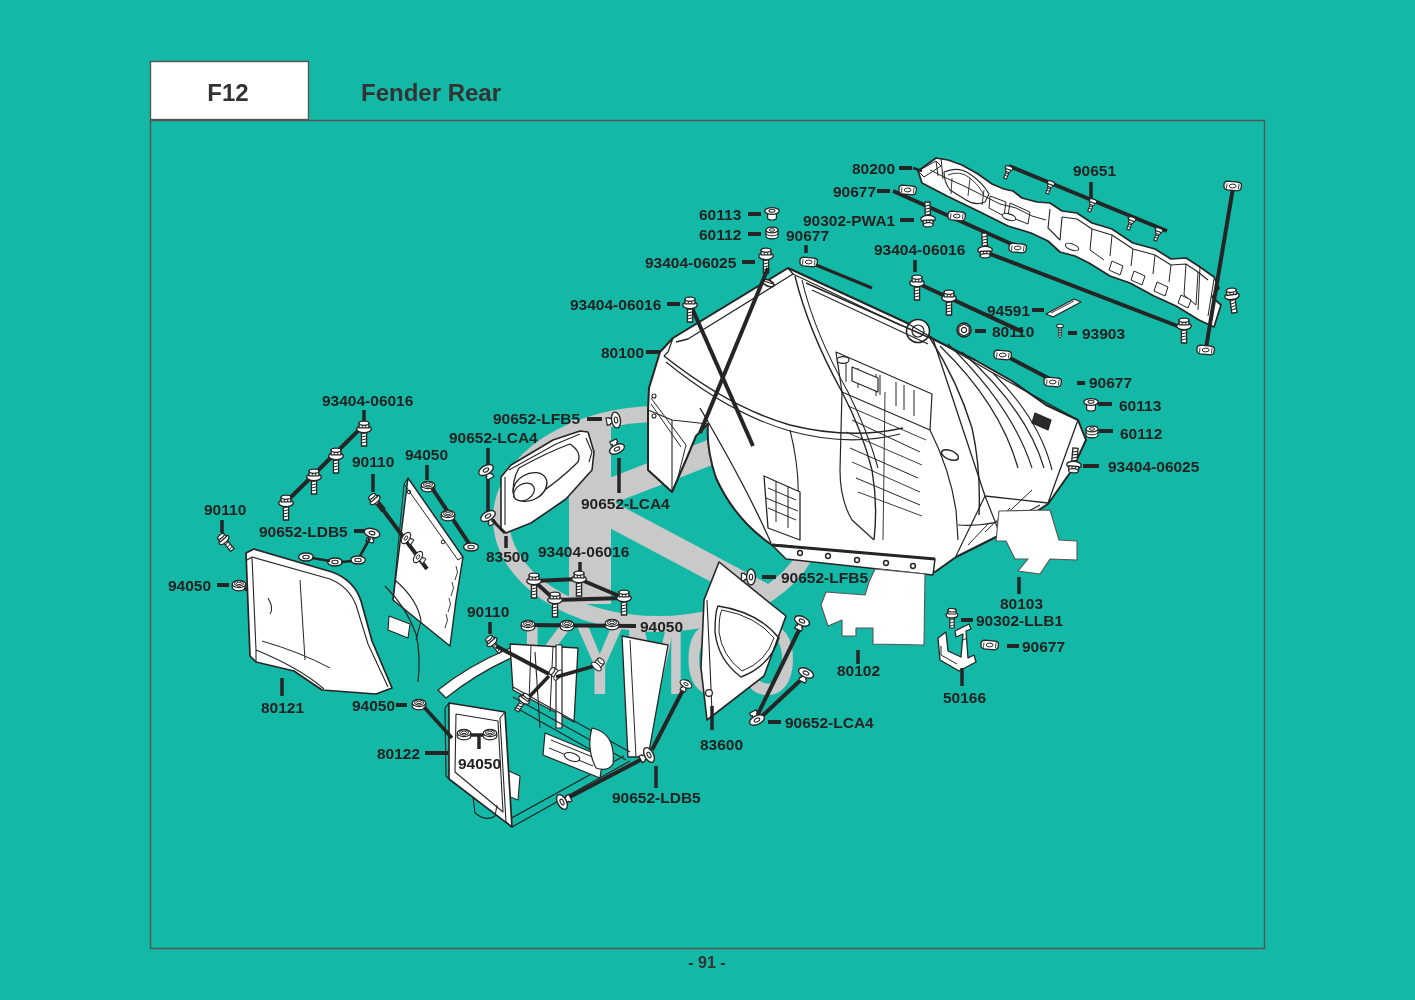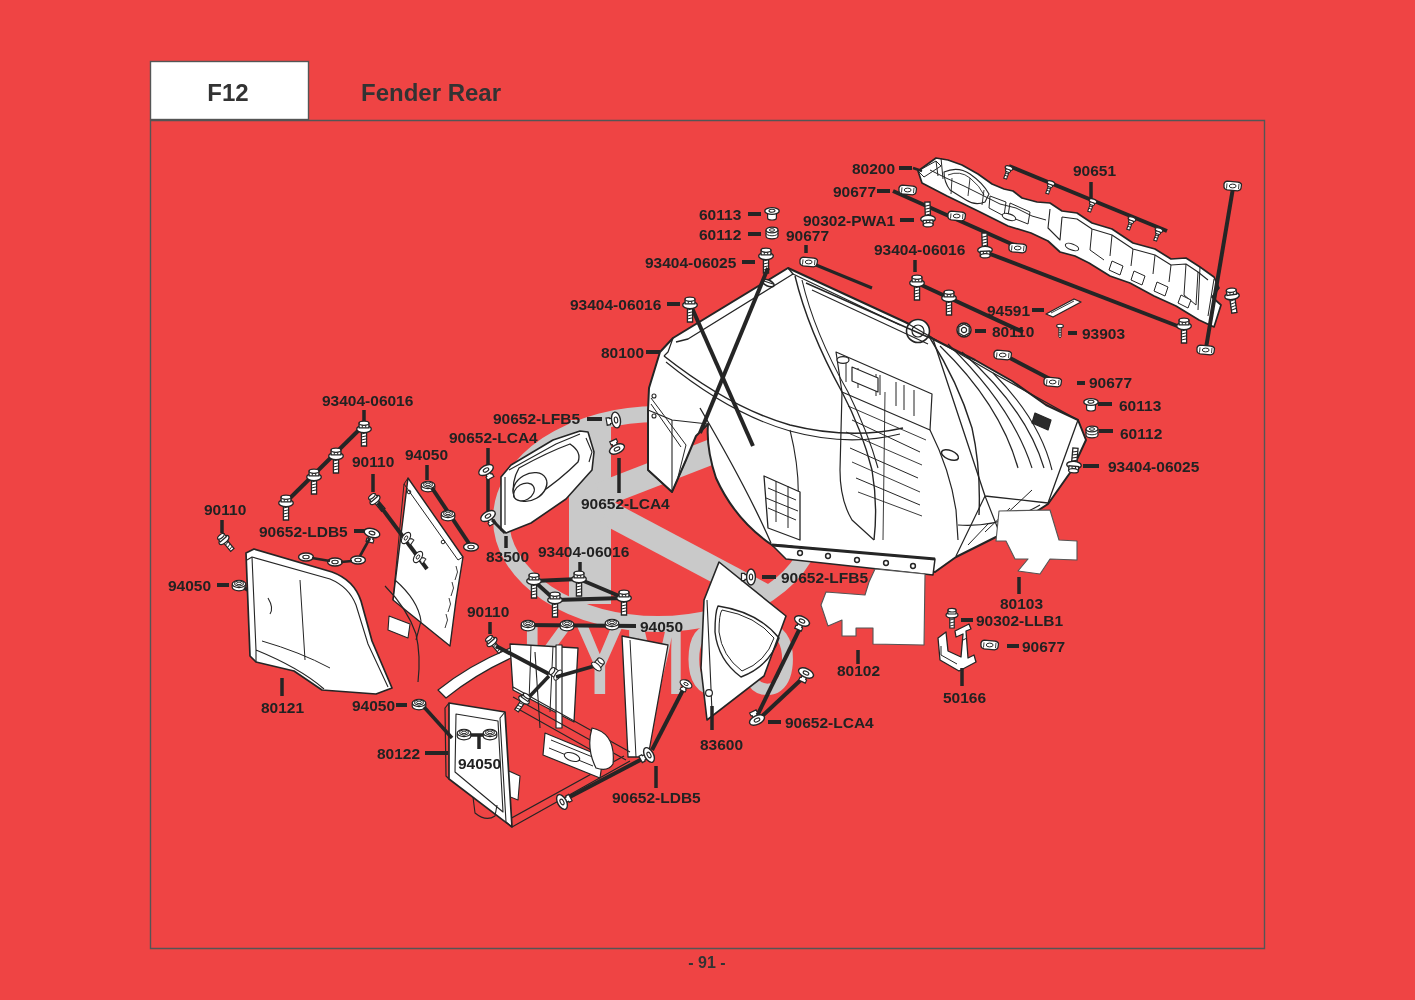--- a/index.html
+++ b/index.html
@@ -1,15 +1,15 @@
 <!DOCTYPE html>
 <html><head><meta charset="utf-8"><title>F12 Fender Rear</title>
 <style>
 html,body{margin:0;padding:0;background:#ffffff;}
-#page{position:relative;width:1415px;height:1000px;overflow:hidden;background:#ef4444;font-family:"Liberation Sans",sans-serif;}
+#page{position:relative;width:1415px;height:1000px;overflow:hidden;background:#14b8a6;font-family:"Liberation Sans",sans-serif;}
 </style></head><body>
 <div id="page">
 <svg width="1415" height="1000" viewBox="0 0 1415 1000" font-family="Liberation Sans, sans-serif">
 <defs>
 <g id="boltv" stroke="#252525" fill="#ffffff">
  <path d="M-2.6,2 L-2.6,17 L2.6,17 L2.6,2" stroke-width="1.3"></path>
  <path d="M-2.6,5 l5.2,-1.2 M-2.6,8 l5.2,-1.2 M-2.6,11 l5.2,-1.2 M-2.6,14 l5.2,-1.2" stroke-width="1"></path>
  <ellipse cx="0" cy="0" rx="7.3" ry="3.6" stroke-width="1.4"></ellipse>
  <path d="M-4.9,-1.2 L-4.9,-5.8 L4.9,-5.8 L4.9,-1.2 Z" stroke-width="1.3"></path>
  <path d="M-1.7,-1.5 L-1.7,-6 M1.7,-1.5 L1.7,-6" stroke-width="1"></path>

